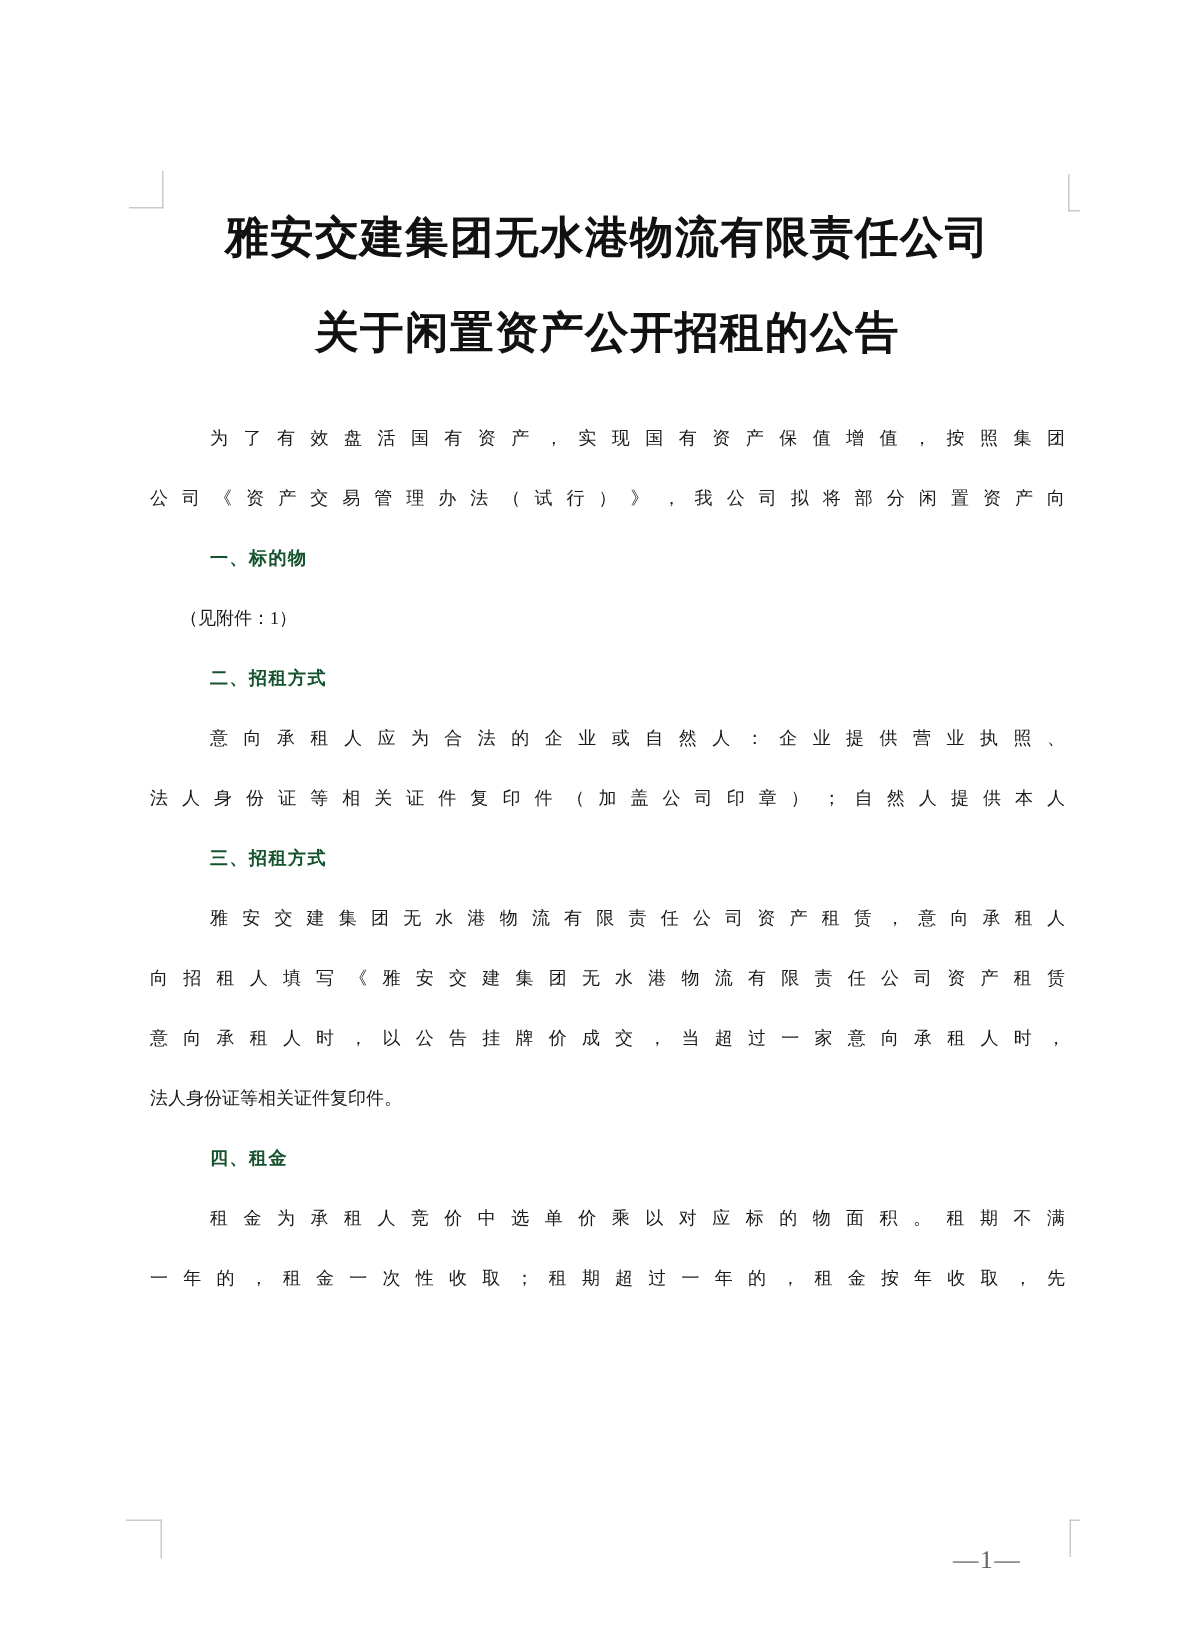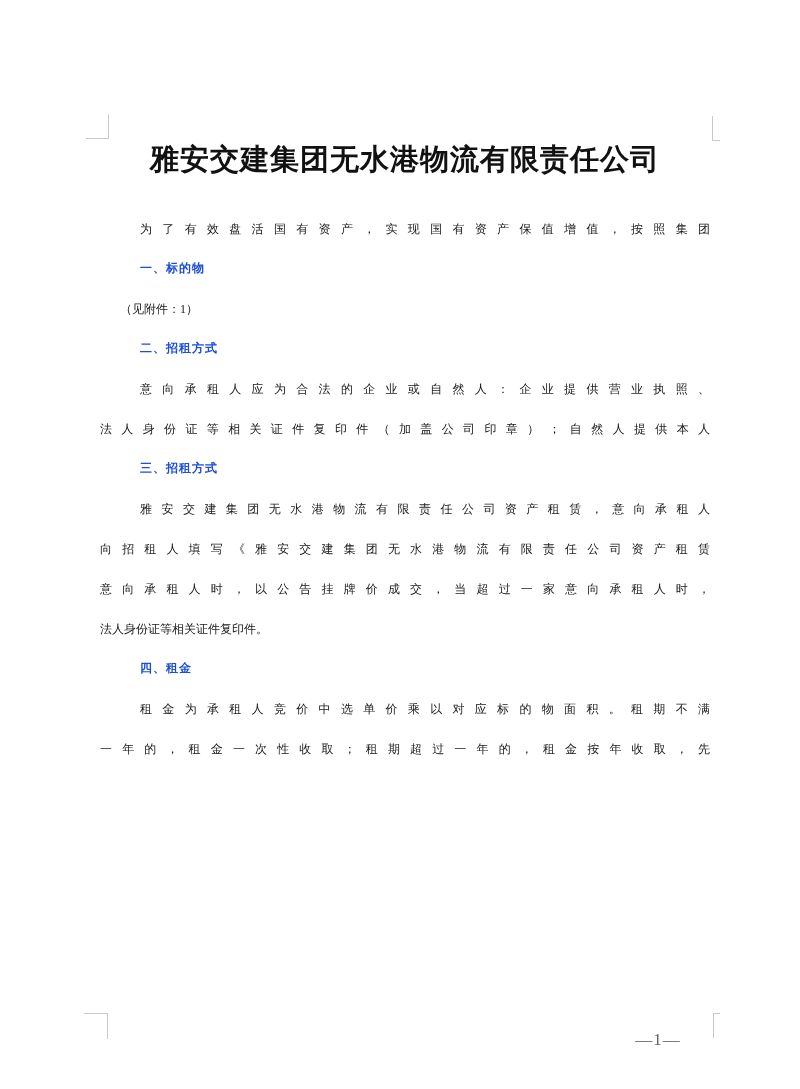--- a/index.html
+++ b/index.html
@@ -49,23 +49,23 @@
   
   .jfull {
     text-align: justify;
     text-align-last: justify;
   }
   .first  { padding-left: 40px; }   
   .attach { padding-left: 20px; }   
   .heading {
     padding-left: 40px;
     font-weight: bold;
-    font-family: Liberation Mono, monospace;
+    font-family: Liberation Serif, serif;
     letter-spacing: 1px;
-    color: #1d4ed8;
+    color: #14532d;
   }
   .page-number {
     position: absolute;
     left: 618px;
     top: 1030px;
     width: 80px;
     text-align: center;
     font-size: 17px;
     letter-spacing: 1px;
     color: #666666;
@@ -78,24 +78,26 @@
 <div class="page">
 
   <div class="crop crop-tl"></div>
   <div class="crop crop-tr"></div>
   <div class="crop crop-bl"></div>
   <div class="crop crop-br"></div>
 
   <div class="content">
 
     <div class="title-line">雅安交建集团无水港物流有限责任公司</div>
+    <div class="title-line">关于闲置资产公开招租的公告</div>
 
     <div class="body-text">
 
       <div class="line first jfull">为了有效盘活国有资产，实现国有资产保值增值，按照集团</div>
+      <div class="line jfull">公司《资产交易管理办法（试行）》，我公司拟将部分闲置资产向</div>
 
       <div class="line heading">一、标的物</div>
       <div class="line attach">（见附件：1）</div>
 
       <div class="line heading">二、招租方式</div>
       <div class="line first jfull">意向承租人应为合法的企业或自然人：企业提供营业执照、</div>
       <div class="line jfull">法人身份证等相关证件复印件（加盖公司印章）；自然人提供本人</div>
 
       <div class="line heading">三、招租方式</div>
       <div class="line first jfull">雅安交建集团无水港物流有限责任公司资产租赁，意向承租人</div>

